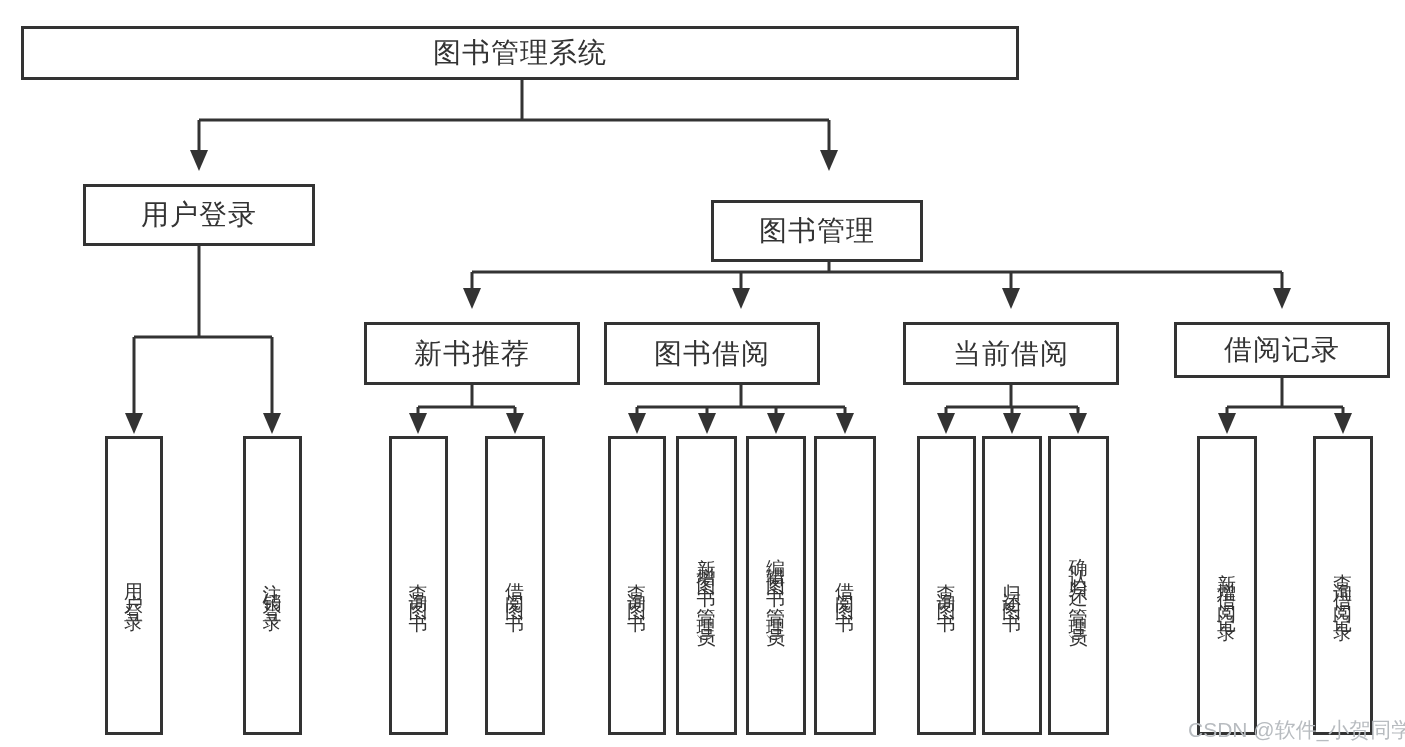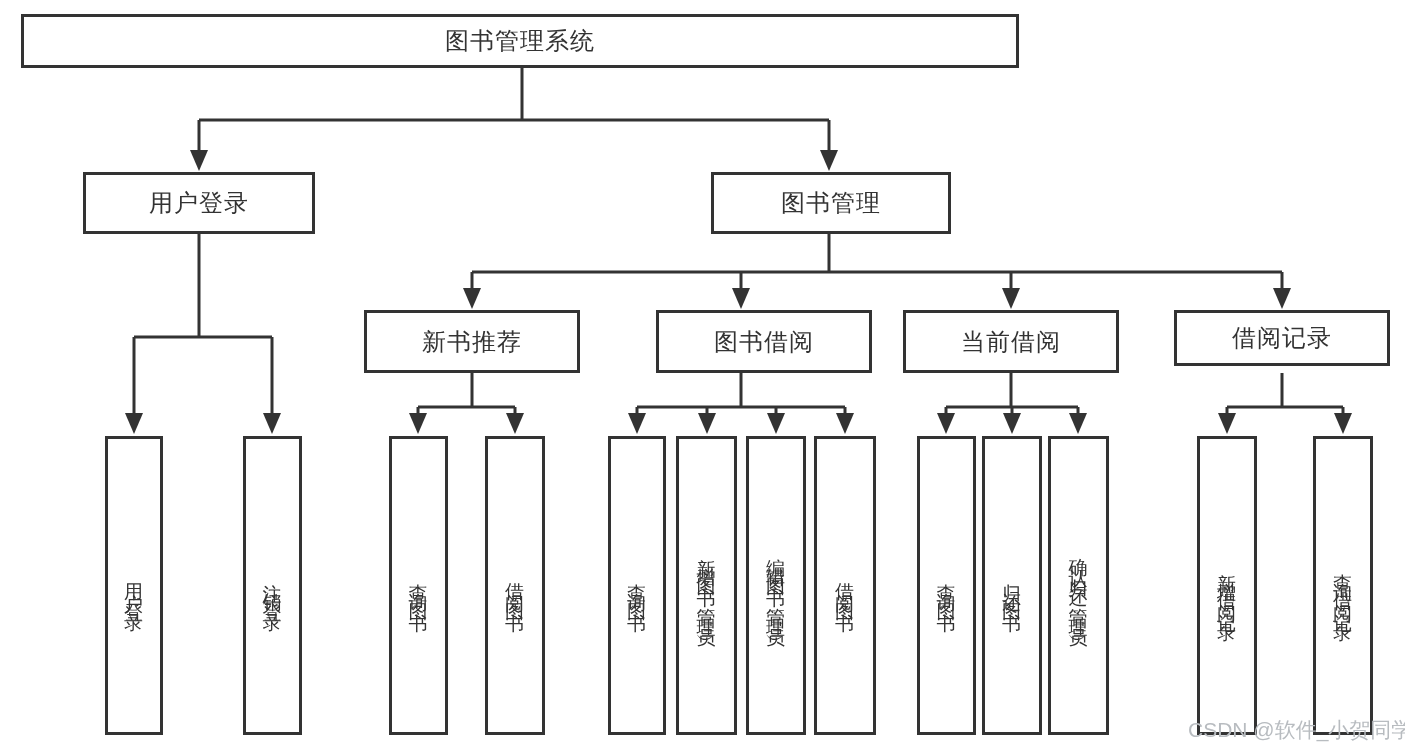--- a/index.html
+++ b/index.html
@@ -27,36 +27,37 @@
     border: 3px solid #333333;
     background: #ffffff;
     color: #333333;
     display: flex;
     align-items: center;
     justify-content: center;
     z-index: 2;
     text-align: center;
   }
   .h-box {
-    font-size: 24px;
+    font-size: 28px;
     letter-spacing: 1px;
+    margin-top: 12px;
   }
   .leaf {
     writing-mode: vertical-rl;
     text-orientation: mixed;
     font-size: 19px;
     letter-spacing: 10px;
     line-height: 1;
     padding-top: 4px;
   }
   .root-box   { left: 21px;   top: 14px;  width: 998px; height: 54px; }
   .l2-0       { left: 83px;   top: 172px; width: 232px; height: 62px; }
-  .l2-1       { left: 711px;  top: 172px; width: 240px; height: 62px; font-family: Liberation Serif, serif; }
+  .l2-1       { left: 711px;  top: 188px; width: 212px; height: 62px; font-family: Liberation Serif, serif; }
   .l3-0       { left: 364px;  top: 310px; width: 216px; height: 63px; align-items: center; }
-  .l3-1       { left: 656px;  top: 310px; width: 216px; height: 63px; }
+  .l3-1       { left: 604px;  top: 310px; width: 216px; height: 63px; }
   .l3-2       { left: 903px;  top: 310px; width: 216px; height: 63px; }
   .l3-3       { left: 1174px; top: 310px; width: 216px; height: 56px; }
   .leaf-0  { left: 105px;  top: 436px; width: 58px; height: 299px; }
   .leaf-1  { left: 243px;  top: 436px; width: 59px; height: 299px; }
   .leaf-2  { left: 389px;  top: 436px; width: 59px; height: 299px; }
   .leaf-3  { left: 485px;  top: 436px; width: 60px; height: 299px; }
   .leaf-4  { left: 608px;  top: 436px; width: 58px; height: 299px; }
   .leaf-5  { left: 676px;  top: 436px; width: 61px; height: 299px; }
   .leaf-6  { left: 746px;  top: 436px; width: 60px; height: 299px; }
   .leaf-7  { left: 814px;  top: 436px; width: 62px; height: 299px; }

